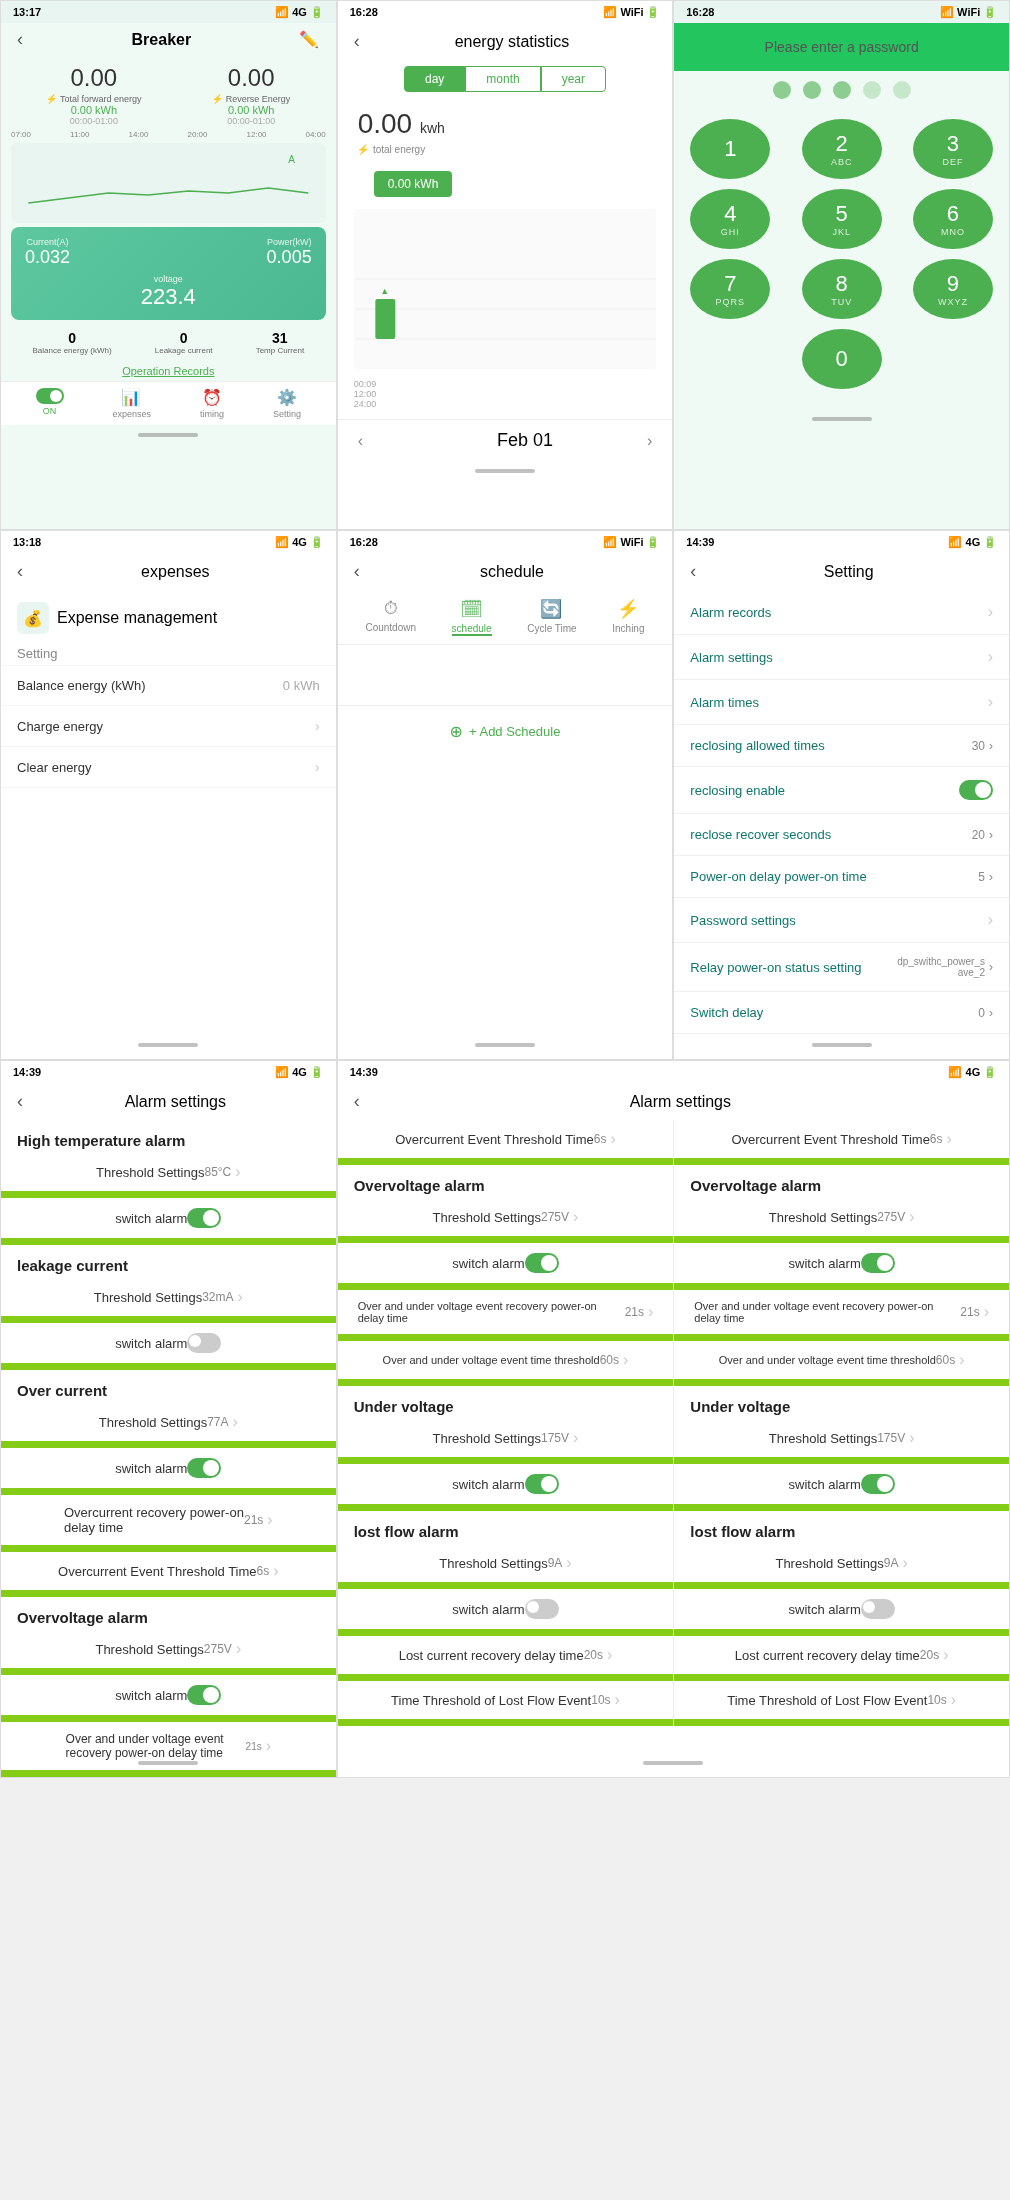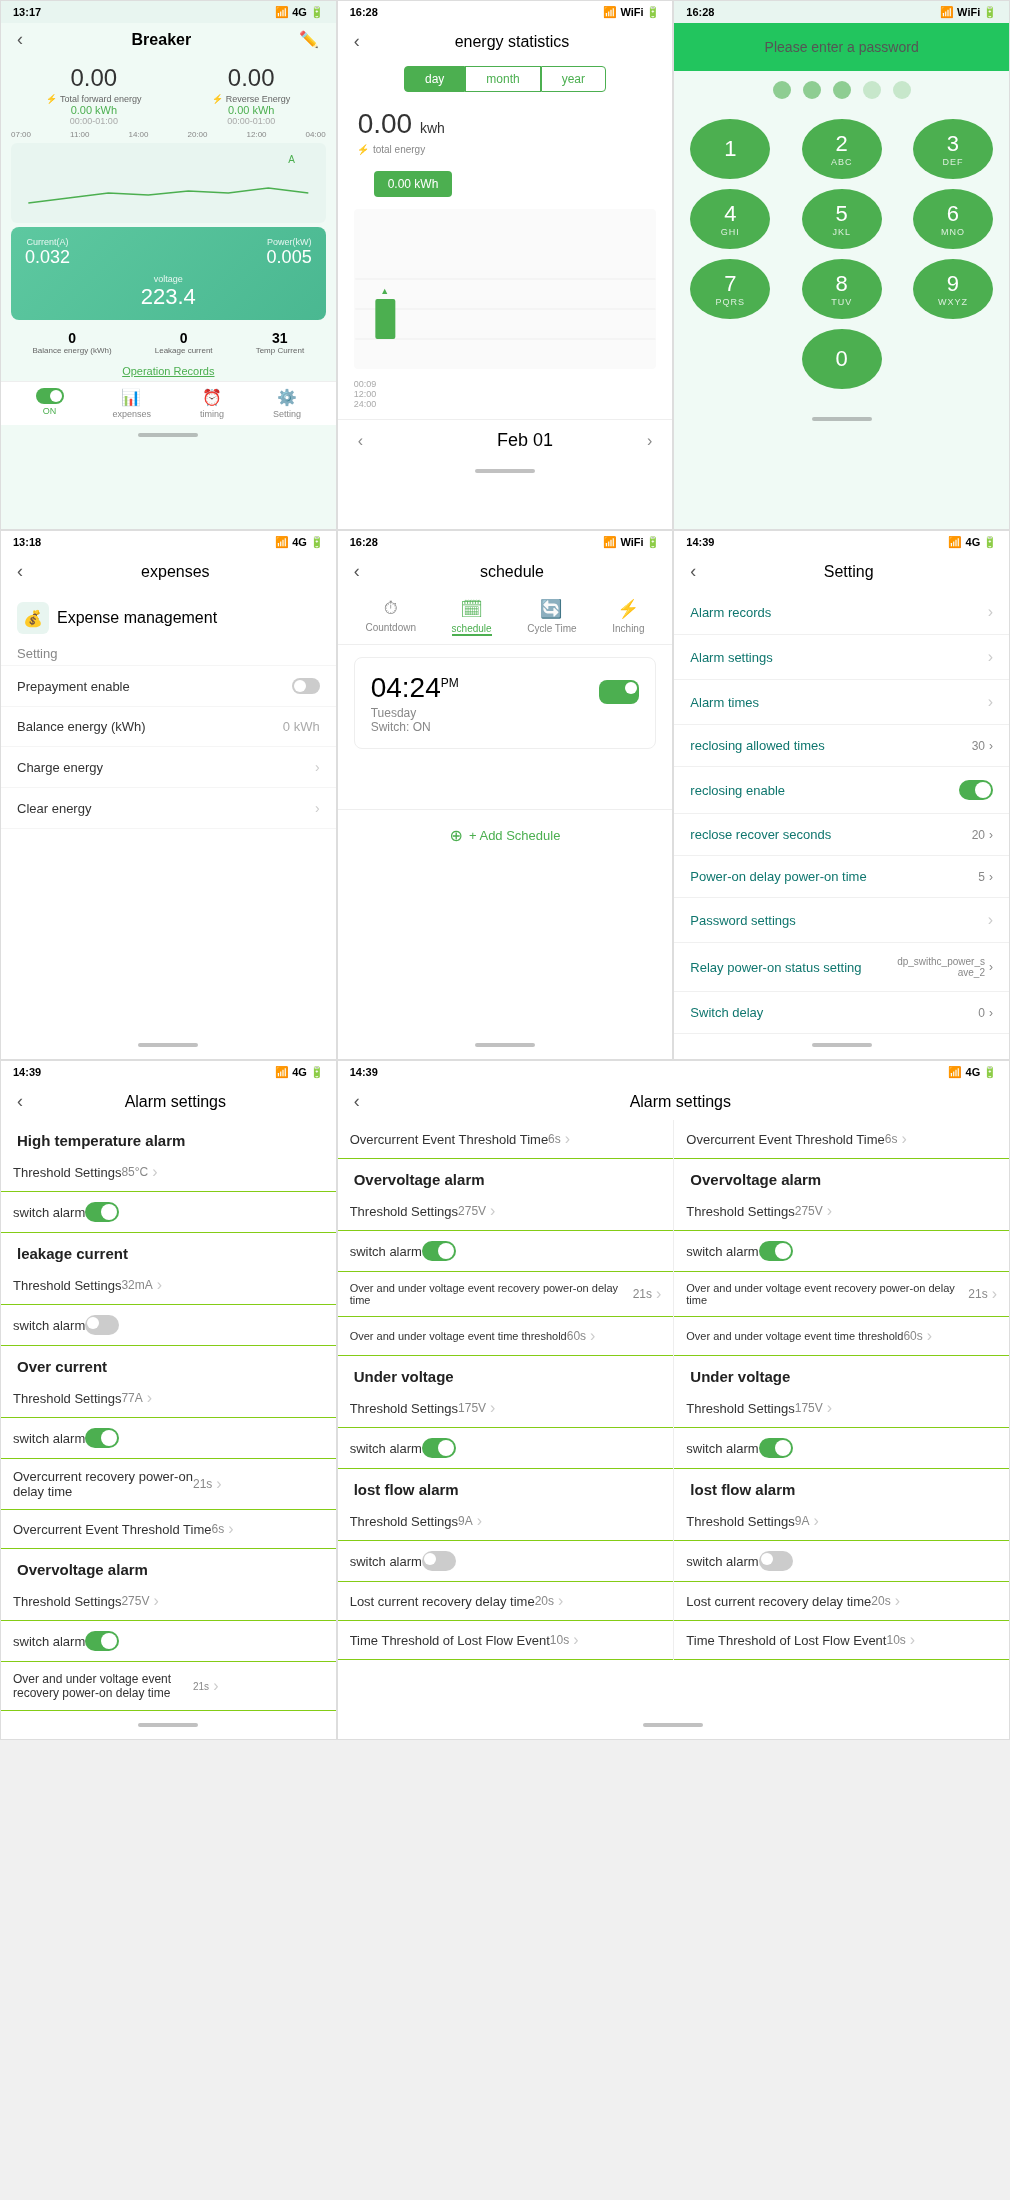--- a/index.html
+++ b/index.html
@@ -466,24 +466,24 @@
       font-weight: 500;
     }
     .alarm-section-title {
       font-size: 15px;
       font-weight: 600;
       color: #222;
       padding: 12px 16px 4px;
     }
     .alarm-row {
       display: flex;
-      justify-content: flex-start;
-      align-items: center;
-      padding: 10px 12px;
-      border-bottom: 1px solid #84cc16;
+      justify-content: center;
+      align-items: center;
+      padding: 10px 20px;
+      border-bottom: 7px solid #84cc16;
     }
     .alarm-row-label { font-size: 13px; color: #333; }
     .alarm-row-val { font-size: 12px; color: #888; }
 
     
     .screen-alarm-right { background: #fff; }
 
     
     .home-indicator {
       height: 20px;
@@ -718,24 +718,20 @@
     <div class="expenses-header">
       <span style="font-size:18px;color:#555;">‹</span>
       <span class="expenses-title">expenses</span>
     </div>
     <div class="exp-main-title">
       <div class="exp-icon">💰</div>
       <span class="exp-title-text">Expense management</span>
     </div>
     <div class="setting-label">Setting</div>
     <div class="setting-row">
-      <span class="setting-row-label">Prepayment enable</span>
-      <div class="toggle-off"></div>
-    </div>
-    <div class="setting-row">
       <span class="setting-row-label">Balance energy (kWh)</span>
       <span class="setting-row-val">0 kWh</span>
     </div>
     <div class="setting-row">
       <span class="setting-row-label">Charge energy</span>
       <span class="setting-row-arrow">›</span>
     </div>
     <div class="setting-row">
       <span class="setting-row-label">Clear energy</span>
       <span class="setting-row-arrow">›</span>
@@ -763,32 +759,20 @@
         <span class="sched-tab-icon">🗓</span>
         <span>schedule</span>
       </div>
       <div class="sched-tab">
         <span class="sched-tab-icon">🔄</span>
         <span>Cycle Time</span>
       </div>
       <div class="sched-tab">
         <span class="sched-tab-icon">⚡</span>
         <span>Inching</span>
-      </div>
-    </div>
-    <div class="sched-card">
-      <div class="sched-time-row">
-        <div>
-          <div class="sched-time">
-            <span>04:24</span><span class="sched-ampm">PM</span>
-          </div>
-          <div class="sched-day">Tuesday</div>
-          <div class="sched-status">Switch: ON</div>
-        </div>
-        <div class="toggle-on" style="width:40px;height:24px;margin-top:8px;"></div>
       </div>
     </div>
     <div class="add-schedule">
       <span style="color:#4caf50;font-size:16px;">⊕</span>
       <span style="color:#4caf50;font-size:13px;">+ Add Schedule</span>
     </div>
     <div class="home-indicator" style="position:absolute;bottom:4px;left:0;right:0;">
         <div class="home-bar"></div>
       </div>
   </div>

